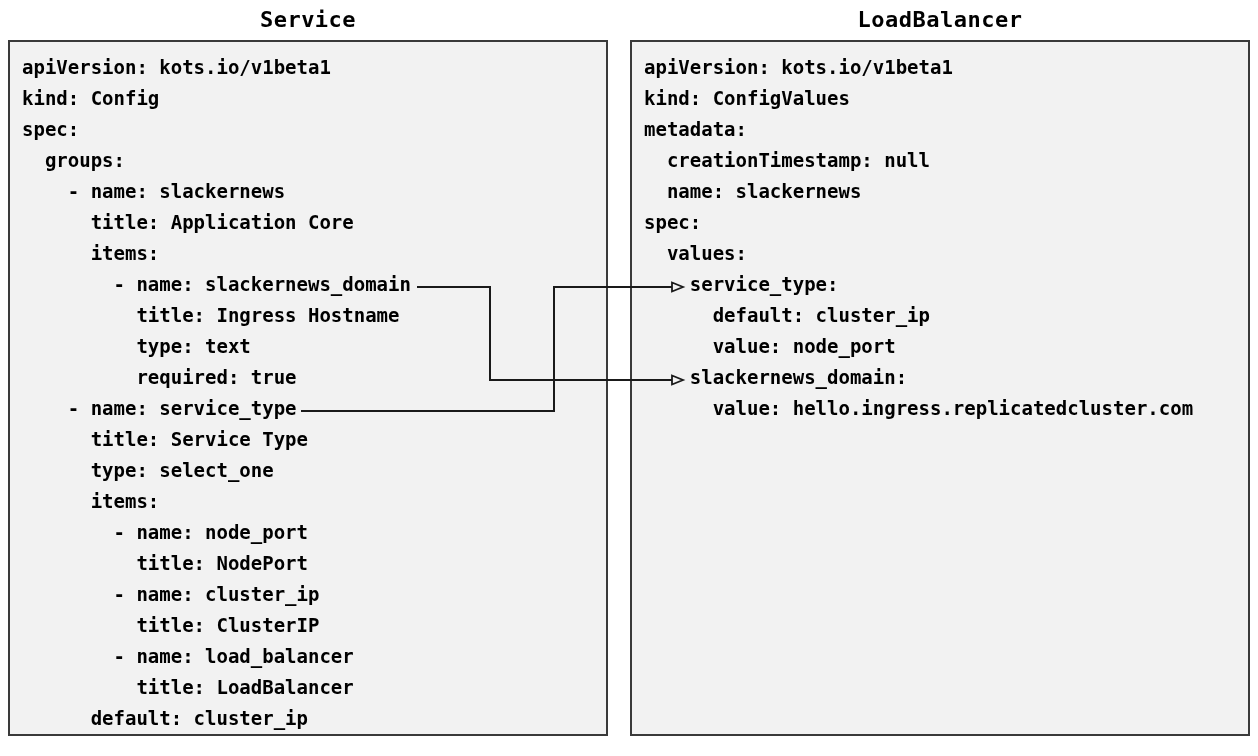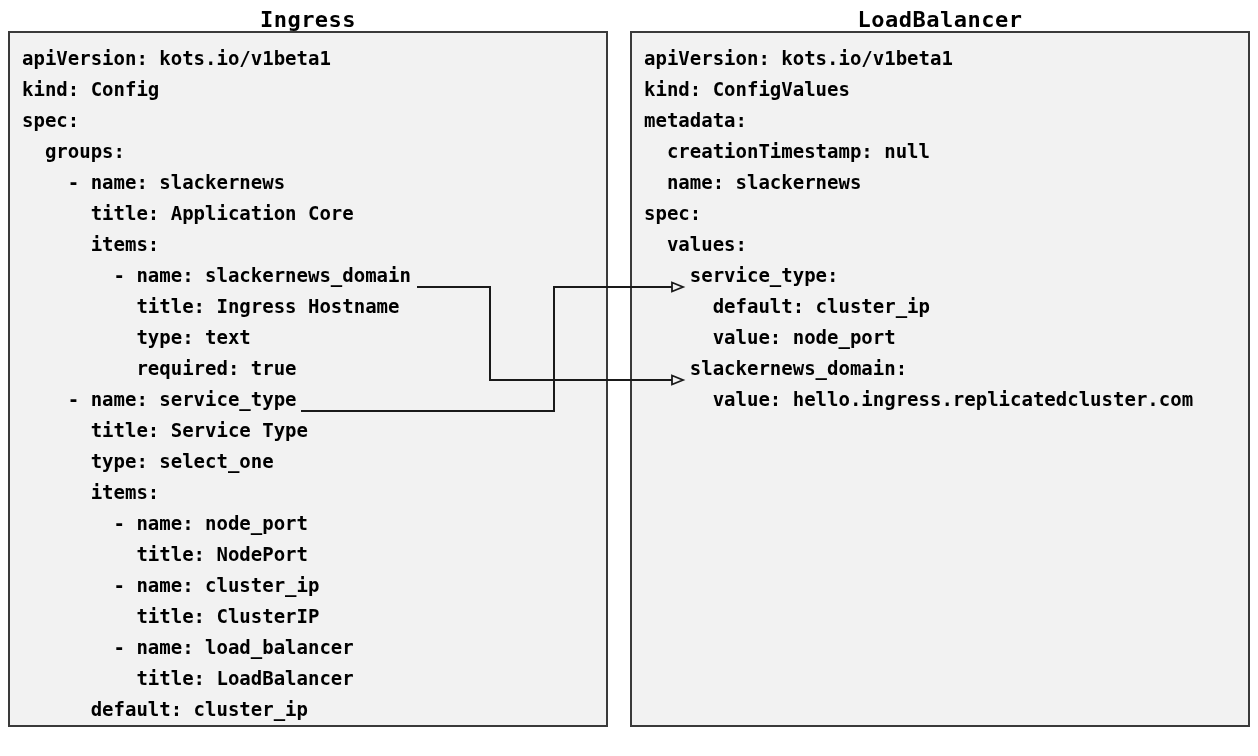--- a/index.html
+++ b/index.html
@@ -24,21 +24,21 @@
     text-align: center;
     font-size: 22px;
     font-weight: bold;
     color: #000000;
     letter-spacing: 0.5px;
   }
   .panel-title.left  { left: 8px;   width: 600px; }
   .panel-title.right { left: 630px; width: 620px; }
   .panel {
     position: absolute;
-    top: 31px;
+    top: 40px;
     height: 696px;
     background: #f2f2f2;
     border: 2px solid #3a3a3a;
     box-sizing: border-box;
   }
   .panel.left  { left: 8px;   width: 600px; }
   .panel.right { left: 630px; width: 620px; }
   .code {
     margin: 0;
     padding: 10px 0 0 12px;
@@ -67,21 +67,21 @@
     stroke: #1a1a1a;
     stroke-width: 1.8;
     stroke-linejoin: miter;
   }
 </style>
 </head>
 <body>
 
 <div class="canvas">
 
-  <div class="panel-title left">Ingress</div>
+  <div class="panel-title left">Service</div>
 
   <div class="panel-title right">LoadBalancer</div>
 
   <div class="panel left">
     <pre class="code">apiVersion: kots.io/v1beta1
 kind: Config
 spec:
   groups:
     - name: slackernews
       title: Application Core

